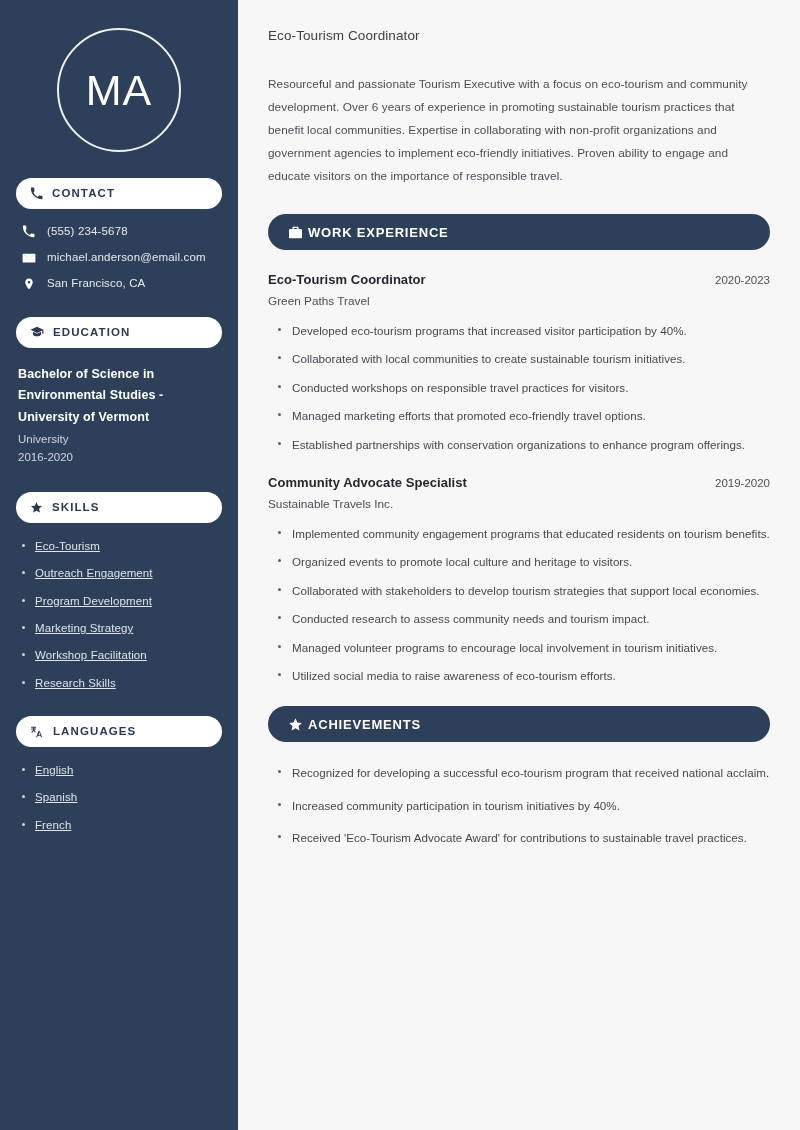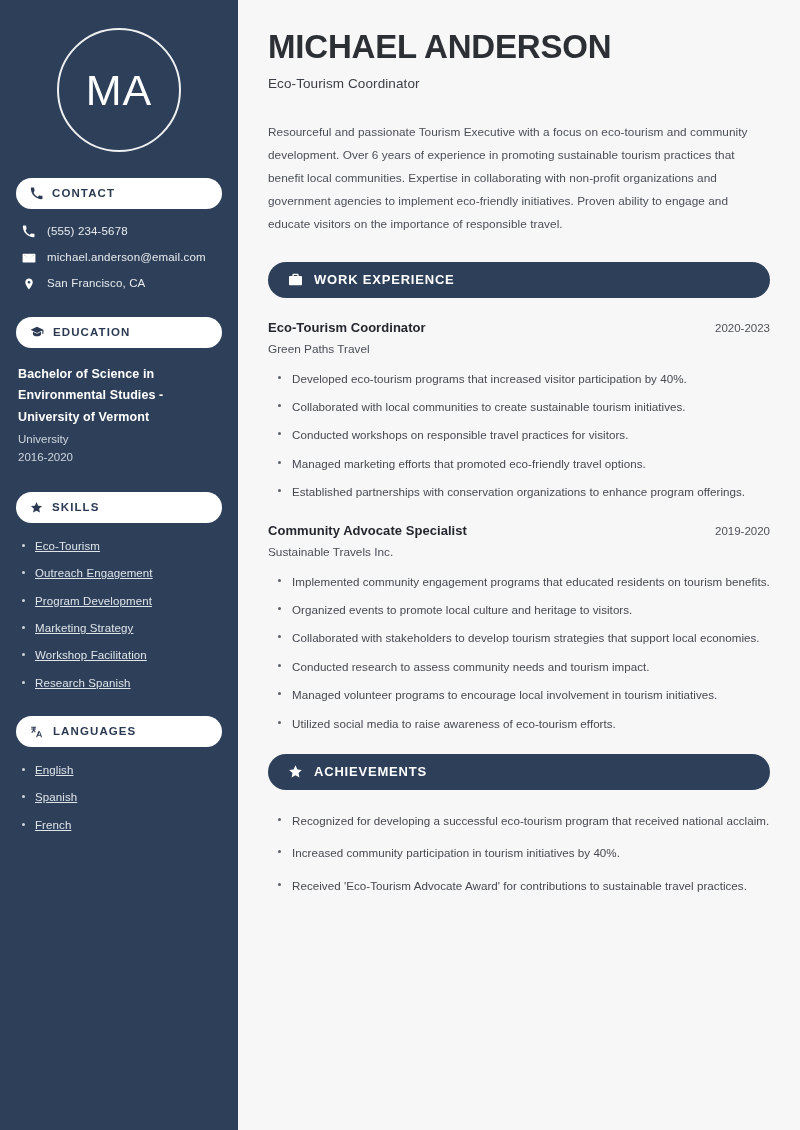--- a/index.html
+++ b/index.html
@@ -158,21 +158,21 @@
     letter-spacing: 0.05px;
   }
 
   .sec-bar {
     background: #2e4059;
     color: #ffffff;
     border-radius: 999px;
     height: 36px;
     display: flex;
     align-items: center;
-    gap: 11px;
+    gap: 5px;
     padding: 0 20px;
     font-size: 13px;
     font-weight: bold;
     letter-spacing: 0.8px;
     margin-bottom: 22px;
   }
   .sec-bar svg { display: block; flex: 0 0 auto; }
 
   .job { margin-bottom: 22px; }
   .job-head {
@@ -296,21 +296,21 @@
       </span>
       <span class="pill-label">SKILLS</span>
     </div>
 
     <ul class="side-list">
       <li>Eco-Tourism</li>
       <li>Outreach Engagement</li>
       <li>Program Development</li>
       <li>Marketing Strategy</li>
       <li>Workshop Facilitation</li>
-      <li>Research Spanish</li>
+      <li>Research Skills</li>
     </ul>
 
     <div class="pill">
       <span>
         <svg width="14" height="14" viewBox="0 0 24 24" fill="#2b3a52">
           <path d="M2 3h8.4v1.8H7.5v1.4h2.7v1.7H7.4c.4 1.4 1.2 2.6 2.3 3.6l-1 1.5c-1-.9-1.8-1.9-2.3-3-.6 1.3-1.6 2.6-3 3.8l-1.2-1.3c1.6-1.3 2.6-2.6 3.1-4.6H2V6.2h3.6V4.8H2V3z"></path>
           <path d="M14.3 10.6h2.6l3.9 10.4h-2l-.9-2.5h-4.6l-.9 2.5h-2l3.9-10.4zm.2 6.2h3.1l-1.5-4.3-1.6 4.3z"></path>
         </svg>
       </span>
       <span class="pill-label">LANGUAGES</span>
@@ -319,21 +319,20 @@
     <ul class="side-list">
       <li>English</li>
       <li>Spanish</li>
       <li>French</li>
     </ul>
 
   </aside>
 
   <main class="main">
 
-    <h1 class="name">MICHAEL ANDERSON</h1>
     <div class="title">Eco-Tourism Coordinator</div>
 
     <p class="summary">Resourceful and passionate Tourism Executive with a focus on eco-tourism and community development. Over 6 years of experience in promoting sustainable tourism practices that benefit local communities. Expertise in collaborating with non-profit organizations and government agencies to implement eco-friendly initiatives. Proven ability to engage and educate visitors on the importance of responsible travel.</p>
 
     <div class="sec-bar">
       <span>
         <svg width="15" height="15" viewBox="0 0 24 24" fill="#ffffff">
           <path d="M9 2.6h6c1.1 0 2 .9 2 2v1.6h3.6c1 0 1.8.8 1.8 1.8v11.4c0 1-.8 1.8-1.8 1.8H3.4c-1 0-1.8-.8-1.8-1.8V8c0-1 .8-1.8 1.8-1.8H7V4.6c0-1.1.9-2 2-2zm.2 3.6h5.6V4.8H9.2v1.4z"></path>
         </svg>
       </span>

